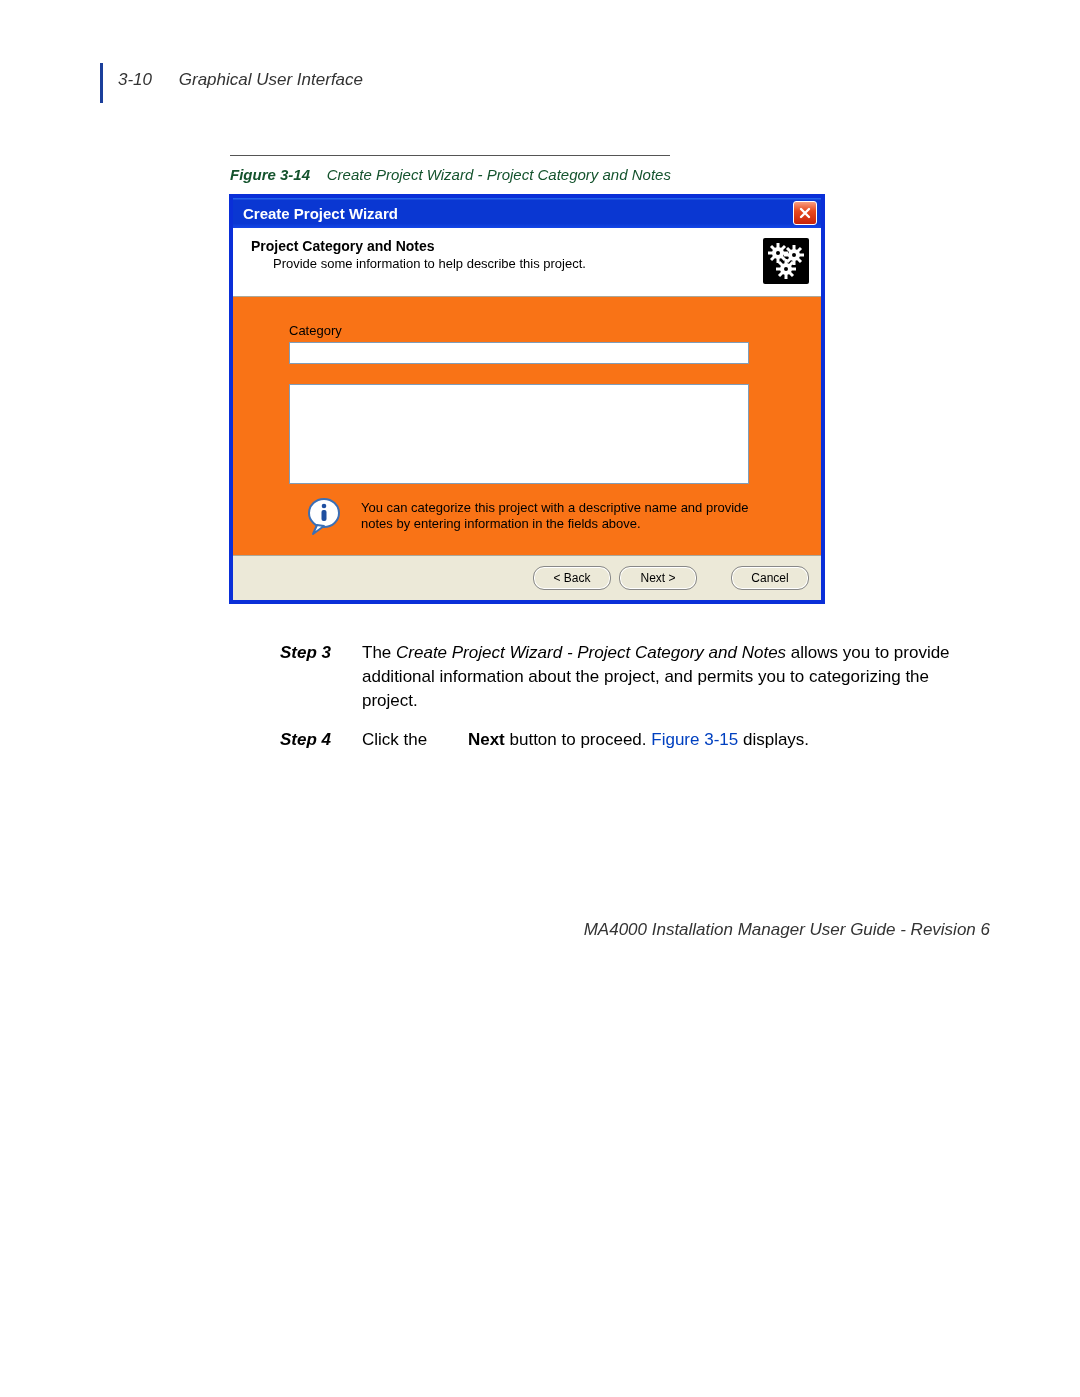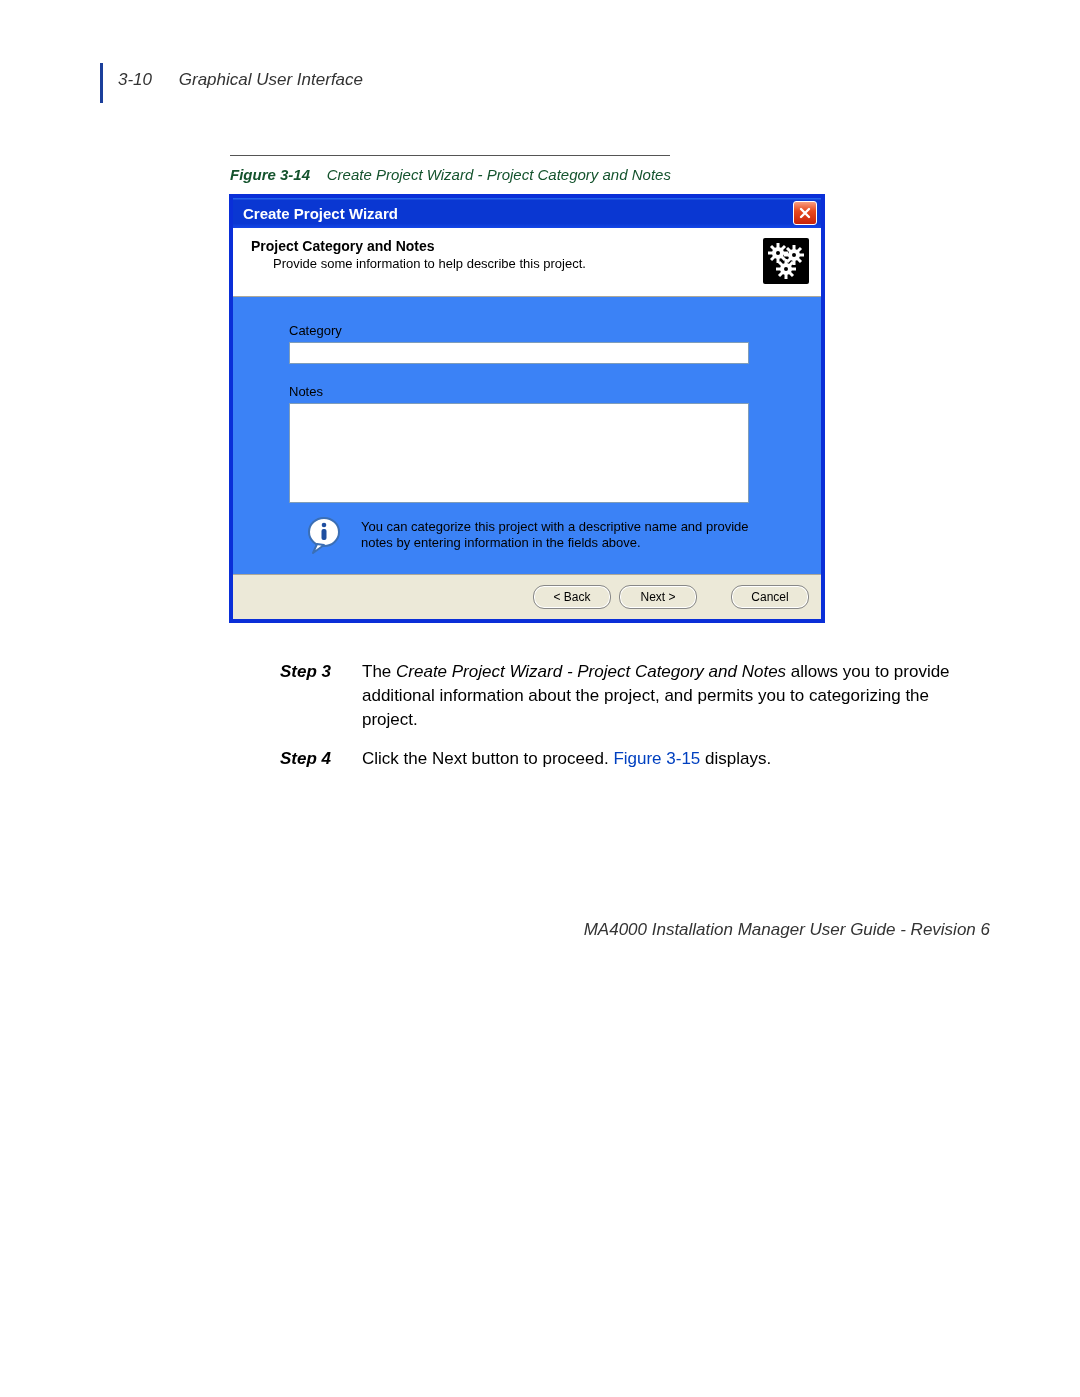--- a/index.html
+++ b/index.html
@@ -54,21 +54,21 @@
     font-weight: normal;
     font-style: italic;
   }
 
   
   .dialog {
     margin-top: 12px;
     margin-left: 130px;
     width: 588px;
     border: 3px solid #0a2fd8;
-    background: #3b82f6;
+    background: #f97316;
     box-shadow: 0 0 0 1px #0a2fd8;
   }
   .titlebar {
     display: flex;
     align-items: center;
     justify-content: space-between;
     background: linear-gradient(to bottom, #2a6ef0 0%, #0a37d2 8%, #0a37d2 85%, #1446e8 100%);
     height: 30px;
     padding: 0 4px 0 10px;
   }
@@ -195,21 +195,21 @@
     gap: 18px;
     margin-bottom: 16px;
   }
   .step-label {
     font-style: italic;
     font-weight: bold;
     white-space: nowrap;
     flex: 0 0 64px;
   }
   .ital { font-style: italic; }
-  .bold { font-weight: normal; }
+  .bold { font-weight: bold; margin-left: 36px; }
   .link { color: #0040c0; }
 
   .footer {
     position: absolute;
     bottom: 50px;
     right: 90px;
     font-style: italic;
     font-size: 17px;
     color: #333;
   }
@@ -273,21 +273,20 @@
             <circle cx="22" cy="30" r="2" fill="#000"></circle>
           </g>
         </svg>
       </div>
     </div>
 
     <div class="body-area">
       <div class="field-label">Category</div>
       <div class="text-input"></div>
 
-      <div class="field-label">Notes</div>
       <div class="notes-input"></div>
 
       <div class="hint-row">
         <div class="info-balloon">
           <svg width="34" height="38" viewBox="0 0 34 38">
             <ellipse cx="17" cy="15" rx="15" ry="14" fill="#fff" stroke="#3b6fb5" stroke-width="2"></ellipse>
             <path d="M10 27 L6 36 L17 28 Z" fill="#fff" stroke="#3b6fb5" stroke-width="2" stroke-linejoin="round"></path>
             <circle cx="17" cy="8" r="2.3" fill="#1f4fa0"></circle>
             <rect x="14.5" y="12" width="5" height="11" rx="2" fill="#1f4fa0"></rect>
           </svg>

